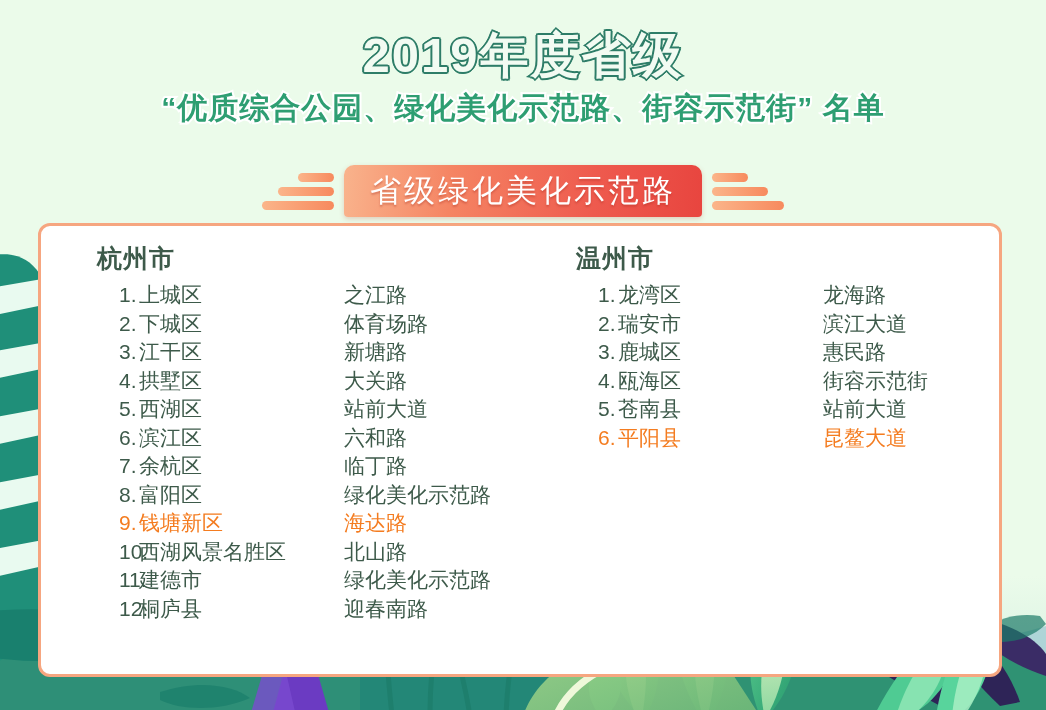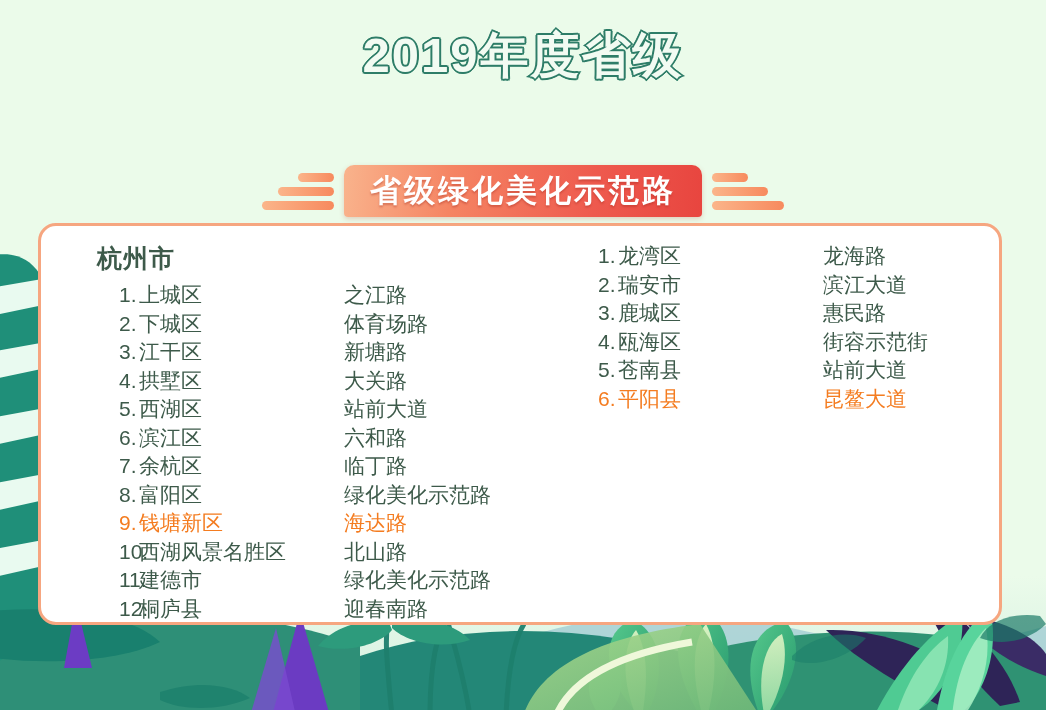--- a/index.html
+++ b/index.html
@@ -105,37 +105,37 @@
     padding: 0 26px;
     display: flex;
     align-items: center;
     justify-content: center;
     border-radius: 10px 10px 4px 4px;
     background: linear-gradient(95deg, #F9B38C 0%, #F58463 30%, #EE5A4E 70%, #E8453F 100%);
     box-shadow: 0 2px 5px rgba(190,80,60,0.25);
   }
   .banner-text {
     font-size: 31px;
-    font-weight: bold;
+    font-weight: normal;
     letter-spacing: 3px;
     color: #FFFFFF;
     text-shadow: 0 2px 2px rgba(160,40,30,0.35);
     white-space: nowrap;
   }
 
   
   .card {
     position: absolute;
     left: 38px;
     top: 207px;
     width: 964px;
-    height: 402px;
+    height: 454px;
     background: #FFFFFF;
     border: 3px solid #F6A680;
-    border-radius: 18px;
+    border-radius: 12px;
     box-sizing: border-box;
     z-index: 5;
   }
   .card-inner {
     display: flex;
     padding: 16px 0 0 0;
     height: 100%;
     box-sizing: border-box;
   }
   .col {
@@ -268,20 +268,21 @@
       <path d="M896 700 C 908 662, 926 636, 948 620 C 950 656, 932 684, 912 700 Z" fill="#9FEDBE" opacity="0.7"></path>
     </g>
 
     <path d="M1040 600 C 1010 596, 988 606, 980 622 C 1006 632, 1032 622, 1046 608 Z" fill="#1C7A68" opacity="0.7"></path>
     <path d="M792 640 C 812 620, 844 614, 866 622 C 846 644, 812 652, 792 644 Z" fill="#1B7E6A" opacity="0.55"></path>
     <path d="M160 676 C 196 664, 232 668, 250 682 C 218 696, 180 694, 160 684 Z" fill="#1A7D6B" opacity="0.7"></path>
   </svg>
 
   <div class="title-block">
     <h1 class="main-title">2019年度省级</h1>
+    <h2 class="sub-title">“优质综合公园、绿化美化示范路、街容示范街” 名单</h2>
   </div>
 
   <div class="banner-row">
     <div class="dash-group left">
       <span class="dash d1"></span>
       <span class="dash d2"></span>
       <span class="dash d3"></span>
     </div>
     <div class="banner">
       <span class="banner-text">省级绿化美化示范路</span>
@@ -356,20 +357,21 @@
             </li>
             <li class="row">
               <span class="idx">12.</span>
               <span class="district">桐庐县</span>
               <span class="road">迎春南路</span>
             </li>
           </ul>
       </div>
 
       <div class="col">
+        <div class="city-name">温州市</div>
         <ul class="rows">
             <li class="row">
               <span class="idx">1.</span>
               <span class="district">龙湾区</span>
               <span class="road">龙海路</span>
             </li>
             <li class="row">
               <span class="idx">2.</span>
               <span class="district">瑞安市</span>
               <span class="road">滨江大道</span>

